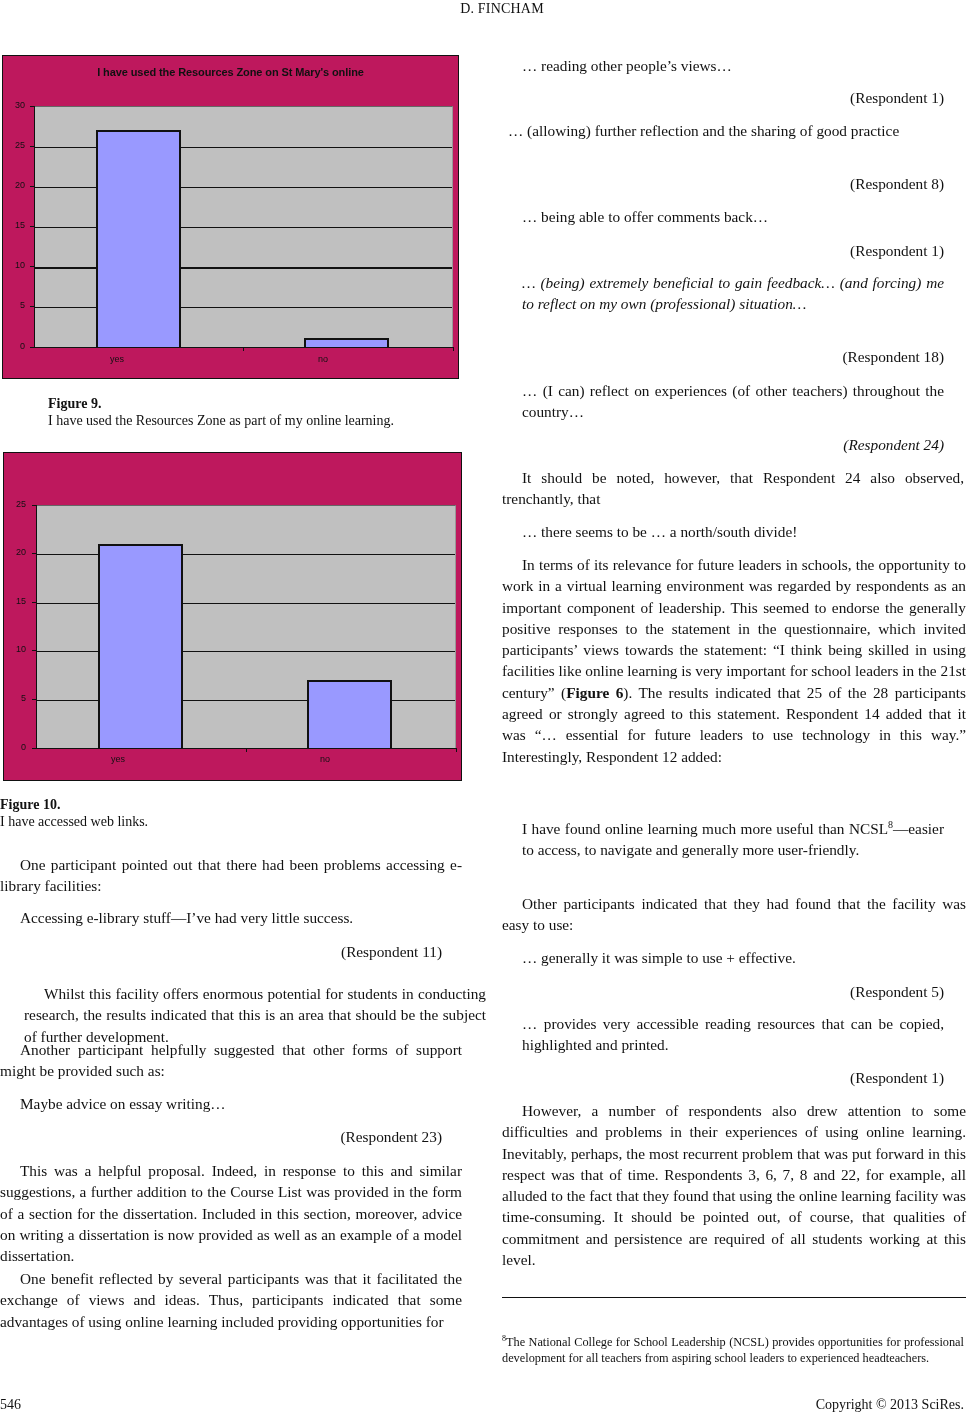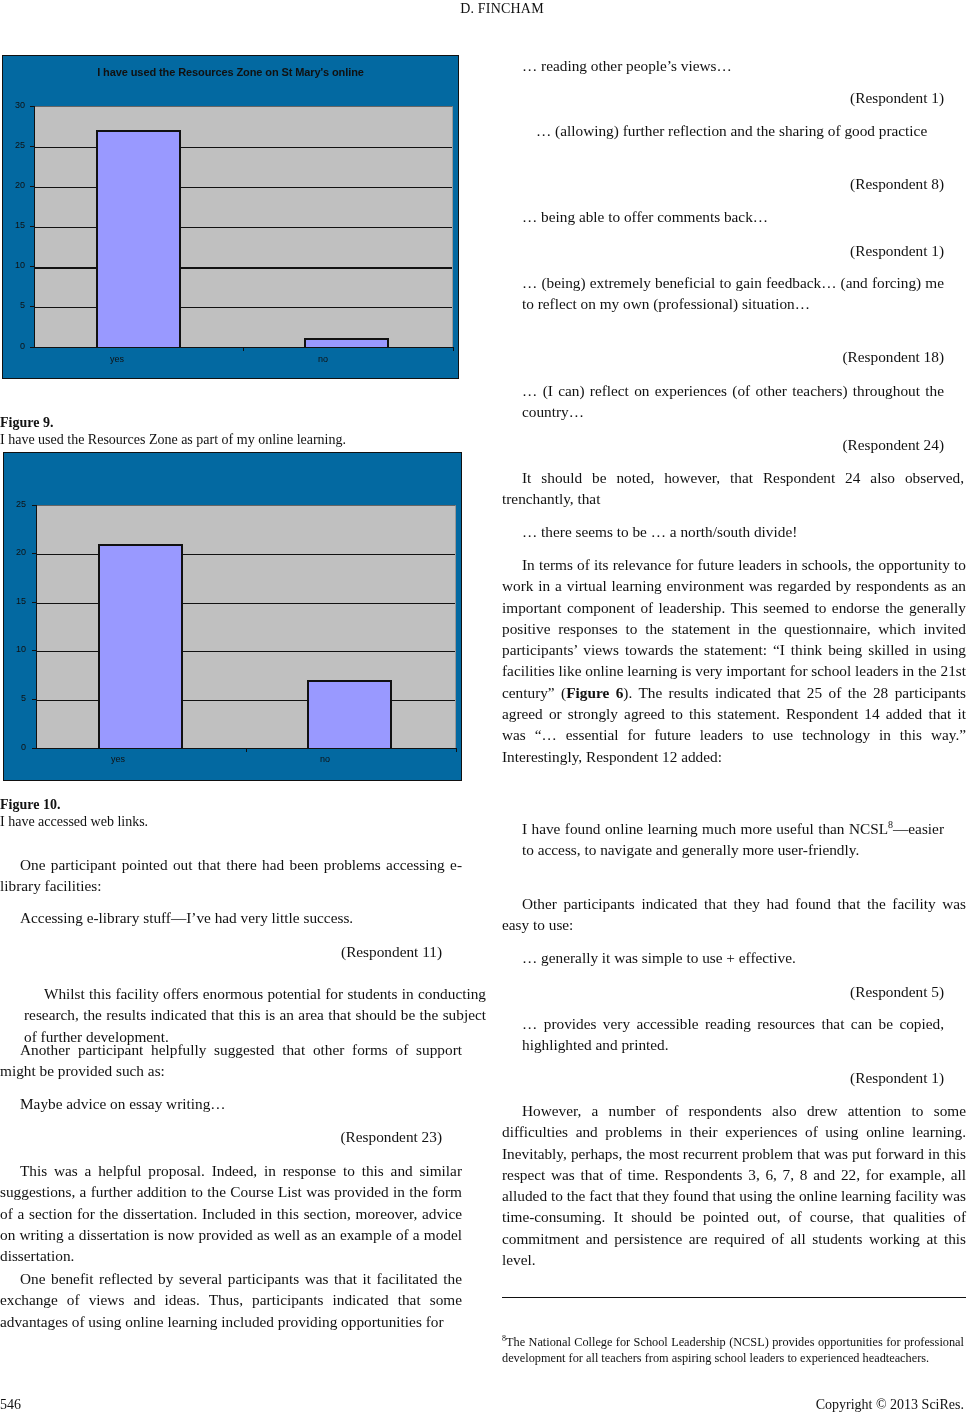--- a/index.html
+++ b/index.html
@@ -10,21 +10,21 @@
     color: #111;
     overflow: hidden;
   }
   .running-head {
     position: absolute; top: 0; left: 0; width: 968px;
     text-align: center; font-size: 14px; line-height: 18px; letter-spacing: 0.2px;
   }
 
   
   .chart-box {
-    position: absolute; border: 1px solid #111; background: #0369a1;
+    position: absolute; border: 1px solid #111; background: #be185d;
   }
   .chart-title {
     position: absolute; left: 0; width: 100%; text-align: center;
     font-family: "Liberation Sans", "DejaVu Sans", sans-serif;
     font-weight: bold; font-size: 11px; letter-spacing: -0.1px;
   }
   .plot {
     position: absolute; background: #c0c0c0;
     border-top: 1px solid #666; border-right: 1px solid #999;
   }
@@ -95,21 +95,21 @@
   <div class="tick-label" style="left:2px; top:84px;">25</div>
   <div class="tick-label" style="left:2px; top:124px;">20</div>
   <div class="tick-label" style="left:2px; top:164px;">15</div>
   <div class="tick-label" style="left:2px; top:204px;">10</div>
   <div class="tick-label" style="left:2px; top:244px;">5</div>
   <div class="tick-label" style="left:2px; top:285px;">0</div>
   <div class="cat-label" style="left:107px; top:298px;">yes</div>
   <div class="cat-label" style="left:315px; top:298px;">no</div>
 </div>
 
-<div class="fig-caption" style="top:414px; width:464px;">
+<div class="fig-caption" style="top:395px; width:464px;margin-left:48px;">
   <b>Figure 9.</b><br>
   <span>I have used the Resources Zone as part of my online learning.</span>
 </div>
 
 <div class="chart-box" style="left:3px; top:452px; width:459px; height:329px;">
 
   <div class="plot" style="left:32px; top:52px; width:420px; height:243px;">
     <div class="gridline" style="top:48px;"></div>
     <div class="gridline" style="top:97px;"></div>
     <div class="gridline" style="top:145px;"></div>
@@ -147,28 +147,28 @@
 <div class="resp" style="left:20px; top:941px; width:422px;">(Respondent 11)</div>
 <div class="t indent" style="left:12px; top:983px; width:462px;margin-left:12px;">Whilst this facility offers enormous potential for students in conducting research, the results indicated that this is an area that should be the subject of further development.</div>
 <div class="t indent" style="left:0; top:1039px; width:462px;">Another participant helpfully suggested that other forms of support might be provided such as:</div>
 <div class="quote" style="left:20px; top:1093px; width:440px;">Maybe advice on essay writing…</div>
 <div class="resp" style="left:20px; top:1126px; width:422px;">(Respondent 23)</div>
 <div class="t indent" style="left:0; top:1160px; width:462px;">This was a helpful proposal. Indeed, in response to this and similar suggestions, a further addition to the Course List was provided in the form of a section for the dissertation. Included in this section, moreover, advice on writing a dissertation is now provided as well as an example of a model dissertation.</div>
 <div class="t indent" style="left:0; top:1268px; width:462px;">One benefit reflected by several participants was that it facilitated the exchange of views and ideas. Thus, participants indicated that some advantages of using online learning included providing opportunities for</div>
 
 <div class="quote" style="left:522px; top:55px; width:422px;">… reading other people’s views…</div>
 <div class="resp" style="left:522px; top:87px; width:422px;">(Respondent 1)</div>
-<div class="quote" style="left:536px; top:120px; width:422px;">… (allowing) further reflection and the sharing of good practice</div>
+<div class="quote" style="left:508px; top:120px; width:422px;">… (allowing) further reflection and the sharing of good practice</div>
 <div class="resp" style="left:522px; top:173px; width:422px;">(Respondent 8)</div>
 <div class="quote" style="left:522px; top:206px; width:422px;">… being able to offer comments back…</div>
 <div class="resp" style="left:522px; top:240px; width:422px;">(Respondent 1)</div>
-<div class="quote" style="left:522px; top:272px; width:422px;">… (being) extremely beneficial to gain feedback… (and forcing) me to reflect on my own (professional) situation…</div>
+<div class="quote" style="left:522px; top:272px; width:422px;font-style:italic;">… (being) extremely beneficial to gain feedback… (and forcing) me to reflect on my own (professional) situation…</div>
 <div class="resp" style="left:522px; top:346px; width:422px;">(Respondent 18)</div>
 <div class="quote" style="left:522px; top:380px; width:422px;">… (I can) reflect on experiences (of other teachers) throughout the country…</div>
-<div class="resp" style="left:522px; top:434px; width:422px;">(Respondent 24)</div>
+<div class="resp" style="left:522px; top:434px; width:422px;font-style:italic;">(Respondent 24)</div>
 
 <div class="t indent" style="left:502px; top:467px; width:462px;">It should be noted, however, that Respondent 24 also observed, trenchantly, that</div>
 <div class="quote" style="left:522px; top:521px; width:422px;">… there seems to be … a north/south divide!</div>
 
 <div class="t indent" style="left:502px; top:554px; width:464px;"><span>In terms of its relevance for future leaders in schools, the opportunity to work in a virtual learning environment was regarded by respondents as an important component of leadership. This seemed to endorse the generally positive responses to the statement in the questionnaire, which invited participants’ views towards the statement: “I think being skilled in using facilities like online learning is very important for school leaders in the 21st century” (</span><b>Figure 6</b><span>). The results indicated that 25 of the 28 participants agreed or strongly agreed to this statement. Respondent 14 added that it was “… essential for future leaders to use technology in this way.” Interestingly, Respondent 12 added:</span></div>
 
 <div class="quote" style="left:522px; top:818px; width:422px;"><span>I have found online learning much more useful than NCSL</span><sup>8</sup><span>—easier to access, to navigate and generally more user-friendly.</span></div>
 
 <div class="t indent" style="left:502px; top:893px; width:464px;">Other participants indicated that they had found that the facility was easy to use:</div>
 <div class="quote" style="left:522px; top:947px; width:422px;">… generally it was simple to use + effective.</div>

